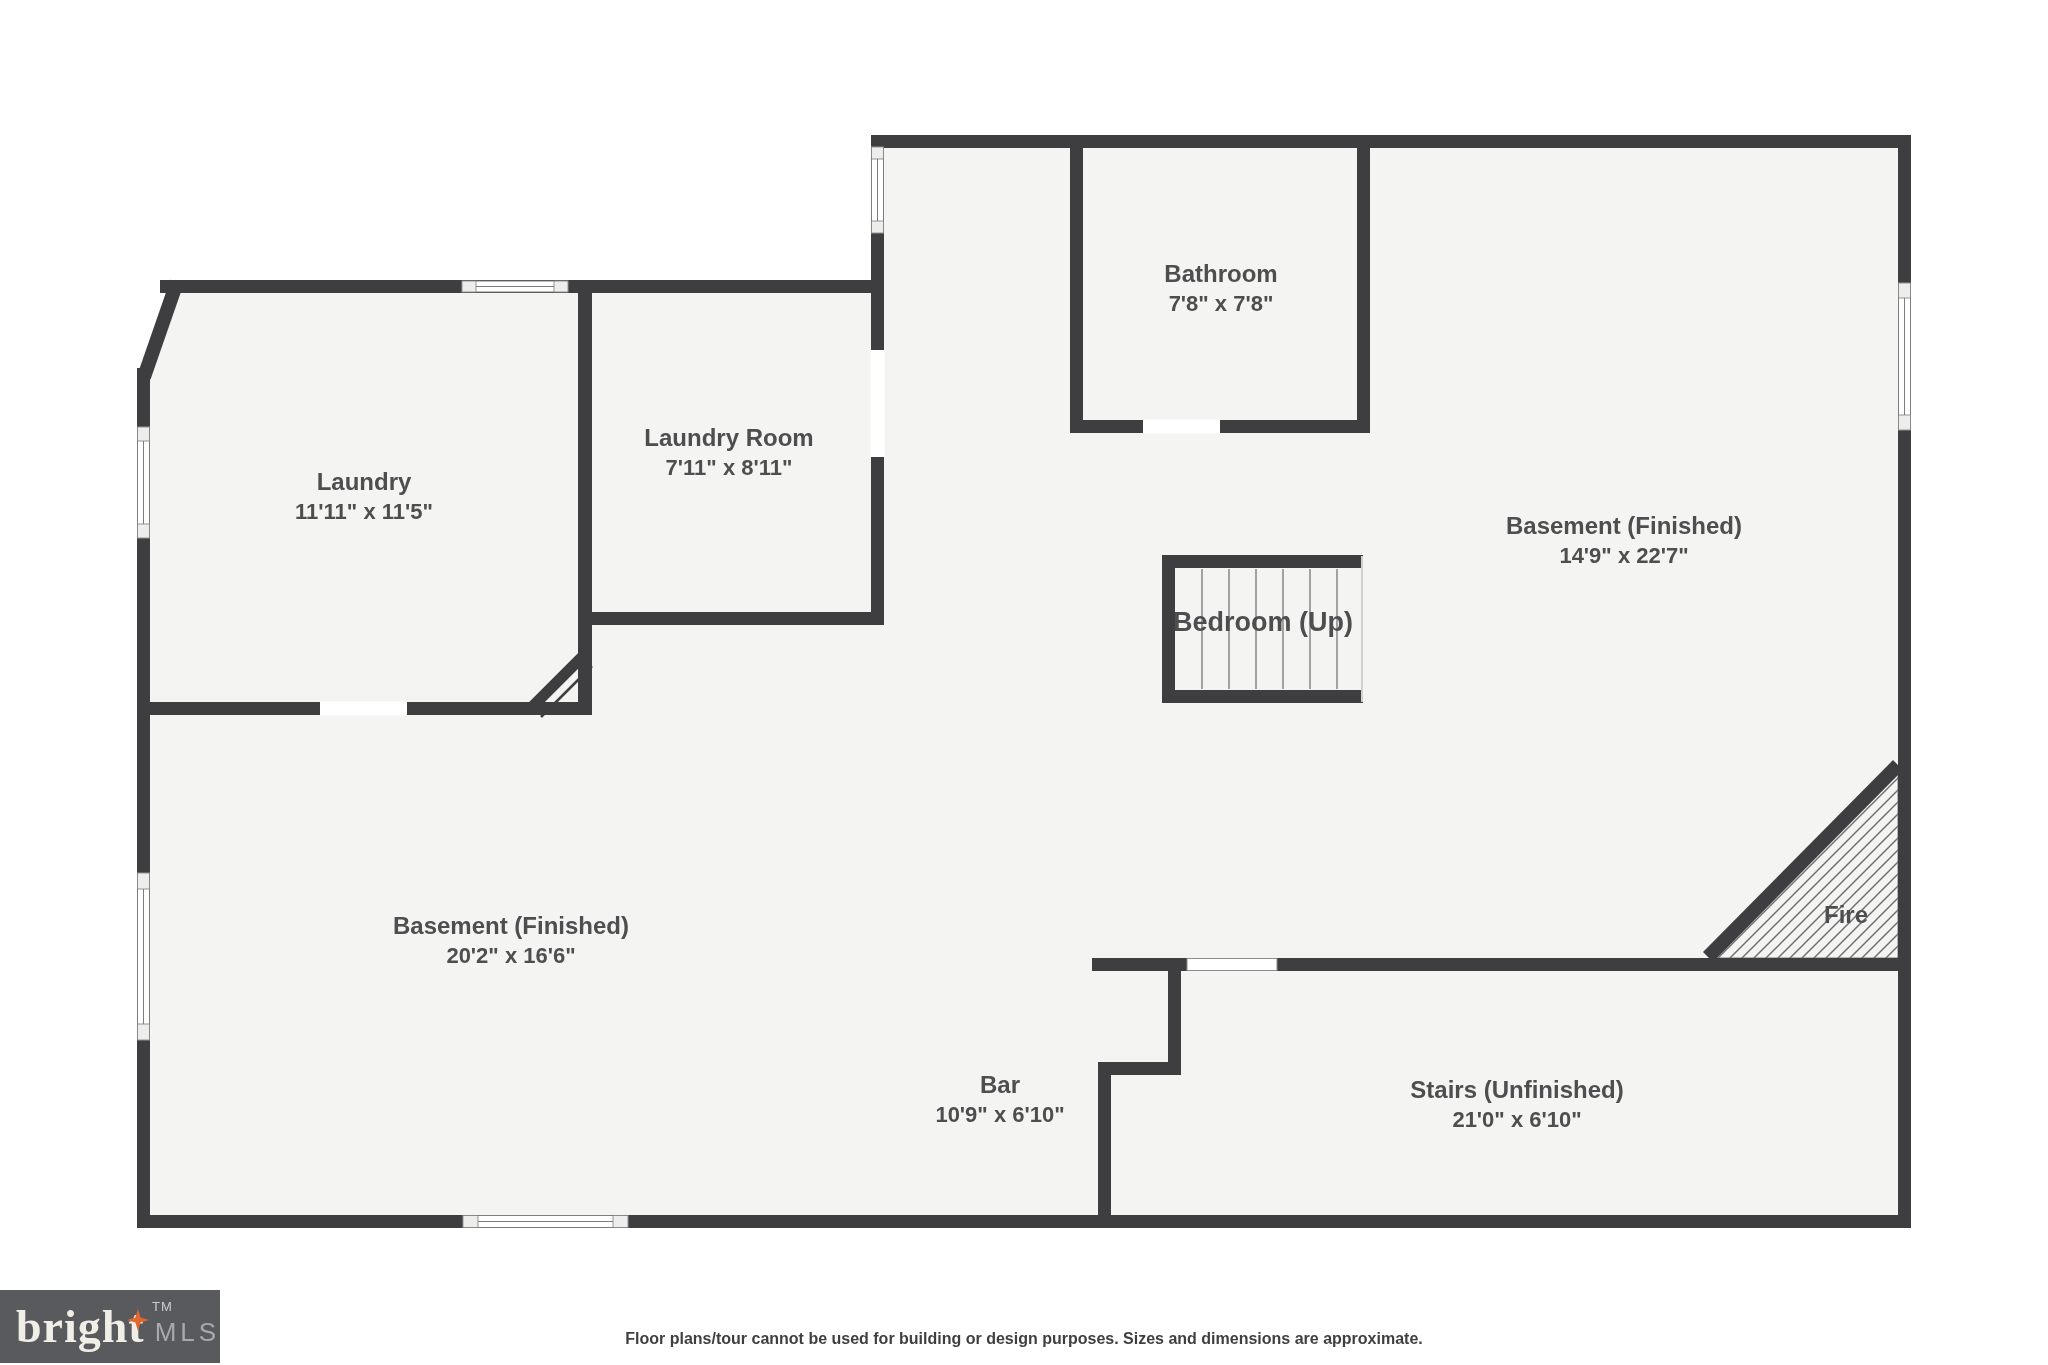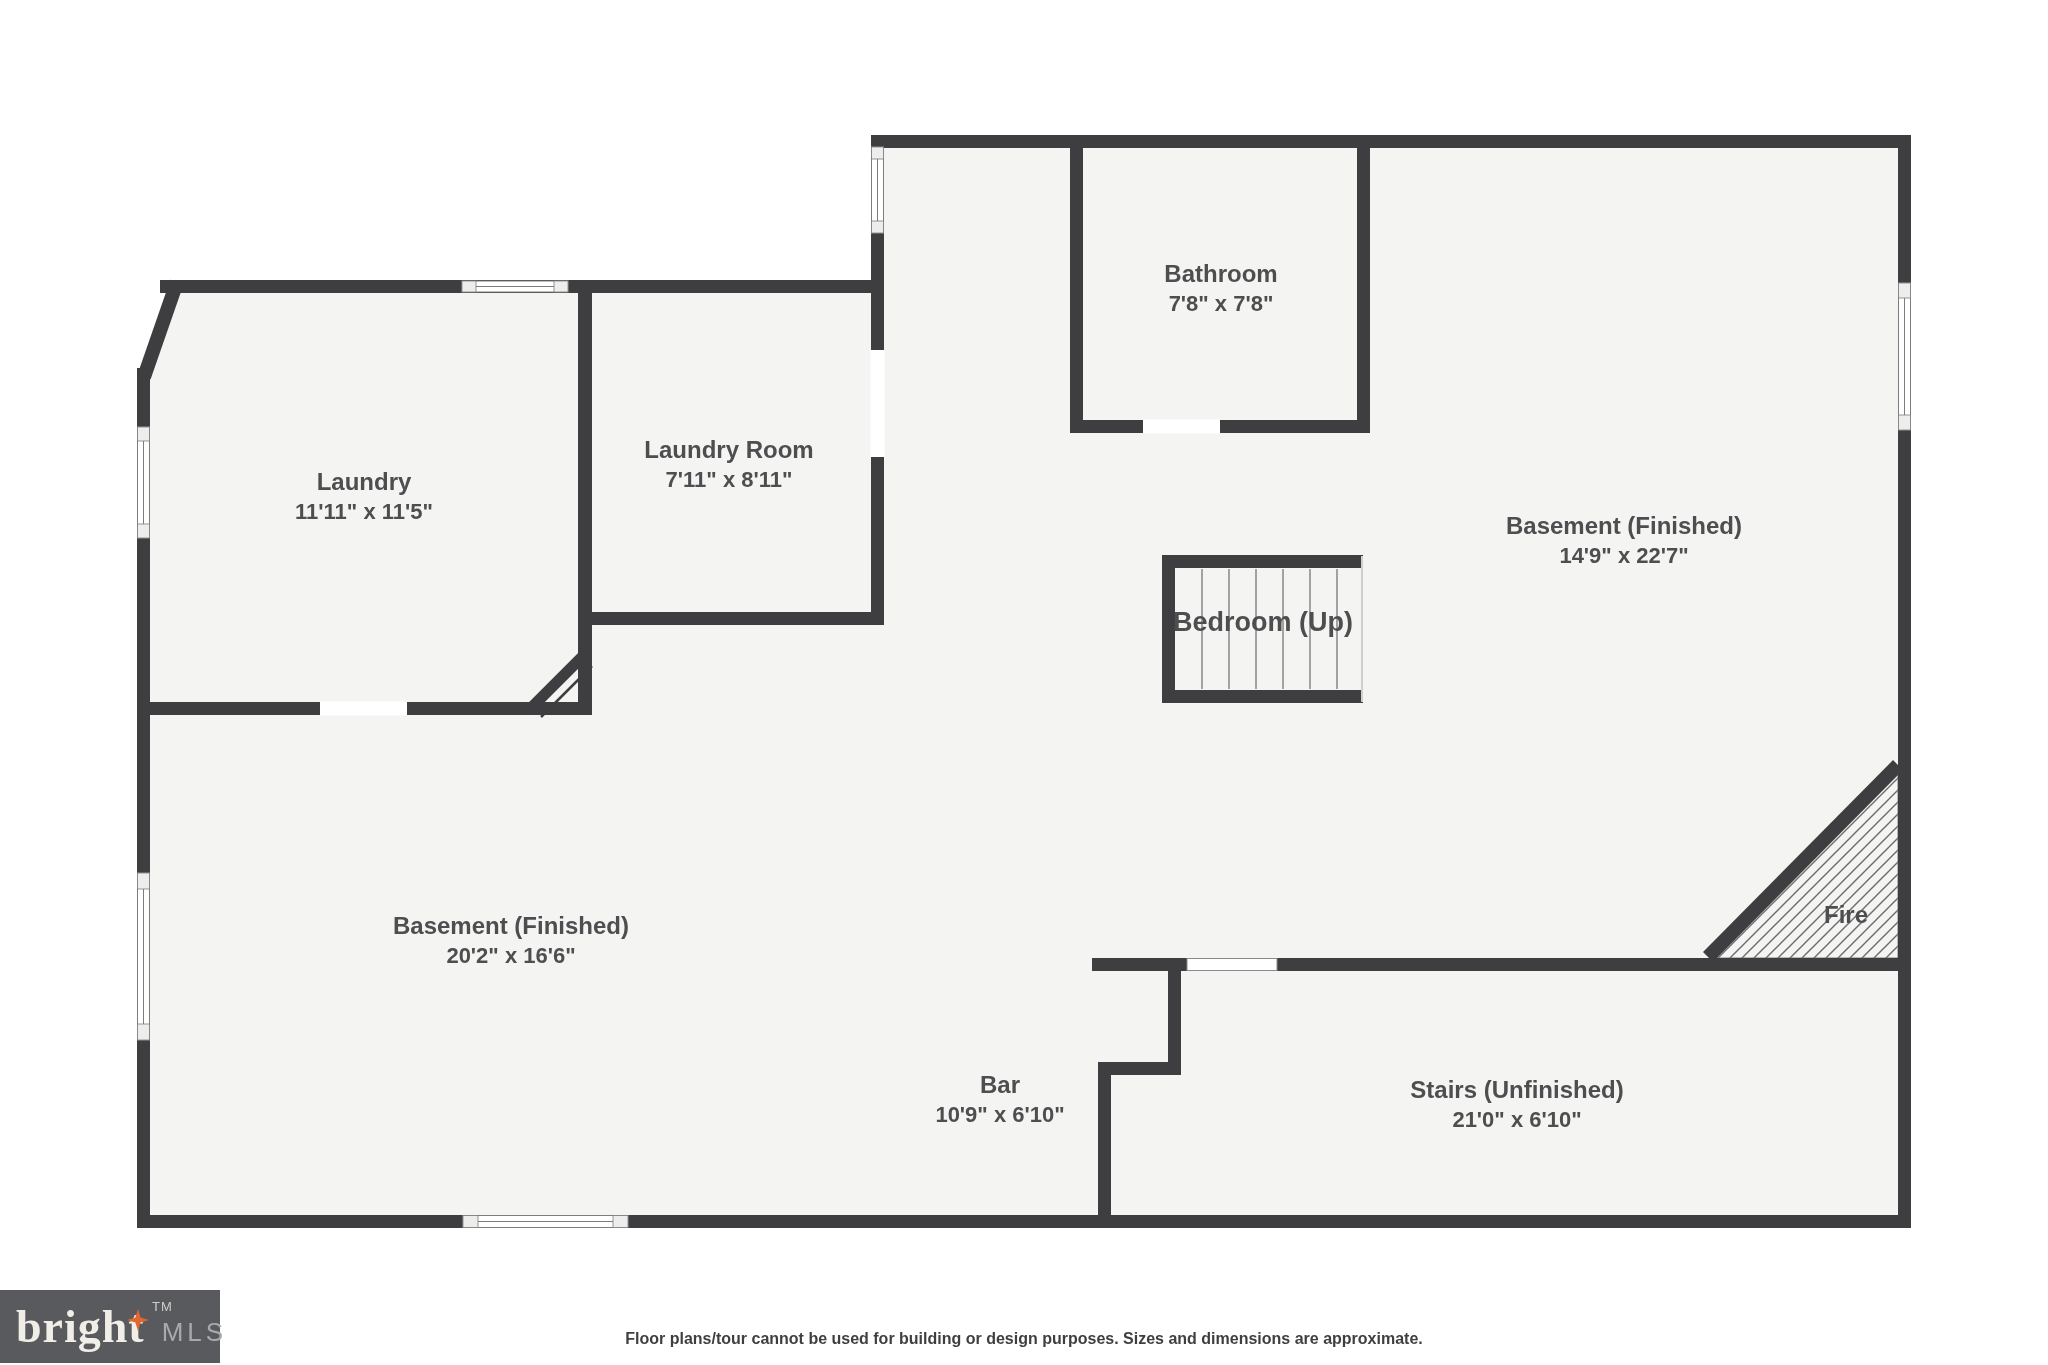--- a/index.html
+++ b/index.html
@@ -9,21 +9,21 @@
   .plan-label{position:absolute;transform:translate(-50%,-50%);text-align:center;
               color:#4e4e50;white-space:nowrap;line-height:1.28;}
   .room-name{font-size:24px;font-weight:bold;}
   .room-dims{font-size:22px;font-weight:bold;}
   .single-name{font-size:27px;font-weight:bold;}
   .fire-name{font-size:24px;font-weight:bold;margin-top:28px;}
   #logo-box{position:absolute;left:0;top:1290px;width:220px;height:73px;background:#595a5e;
             display:flex;align-items:center;padding-left:16px;box-sizing:border-box;}
   #logo-word{font-family:"Liberation Serif", serif;font-weight:bold;font-size:46px;
              color:#f1eee8;letter-spacing:1px;line-height:1;}
-  #logo-suffix{font-size:26px;color:#a7a9ac;letter-spacing:4px;margin-left:17px;
+  #logo-suffix{font-size:26px;color:#a7a9ac;letter-spacing:4px;margin-left:10px;
                font-weight:400;line-height:1;padding-top:10px;}
   #logo-star{position:absolute;left:126px;top:18px;}
   #logo-tm{position:absolute;left:152px;top:9px;font-size:13px;color:#cfcdc8;letter-spacing:1px;}
   #disclaimer{position:absolute;left:0;top:1330px;width:100%;text-align:center;
               font-size:16px;font-weight:bold;color:#3f3f41;}
 </style>
 </head>
 <body>
 
 <div id="stage">
@@ -130,21 +130,21 @@
       <line x1="1310" y1="569" x2="1310" y2="689"></line>
       <line x1="1337" y1="569" x2="1337" y2="689"></line>
       <line x1="1362" y1="556" x2="1362" y2="702" stroke="#cfcfd0"></line>
     </g>
   </svg>
 
   <div class="plan-label" style="left:364px;top:496px;">
     <div class="room-name">Laundry</div>
     <div class="room-dims">11'11" x 11'5"</div>
   </div>
-  <div class="plan-label" style="left:729px;top:464px;">
+  <div class="plan-label" style="left:729px;top:452px;">
     <div class="room-name">Laundry Room</div>
     <div class="room-dims">7'11" x 8'11"</div>
   </div>
   <div class="plan-label" style="left:1221px;top:288px;">
     <div class="room-name">Bathroom</div>
     <div class="room-dims">7'8" x 7'8"</div>
   </div>
   <div class="plan-label" style="left:1624px;top:540px;">
     <div class="room-name">Basement (Finished)</div>
     <div class="room-dims">14'9" x 22'7"</div>

